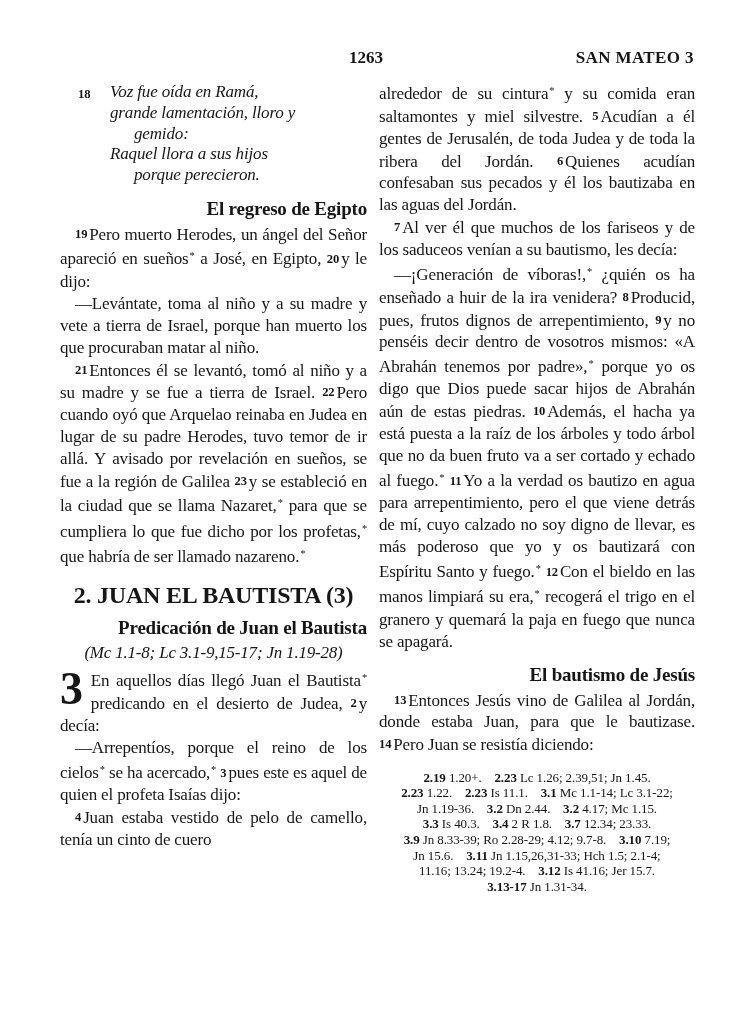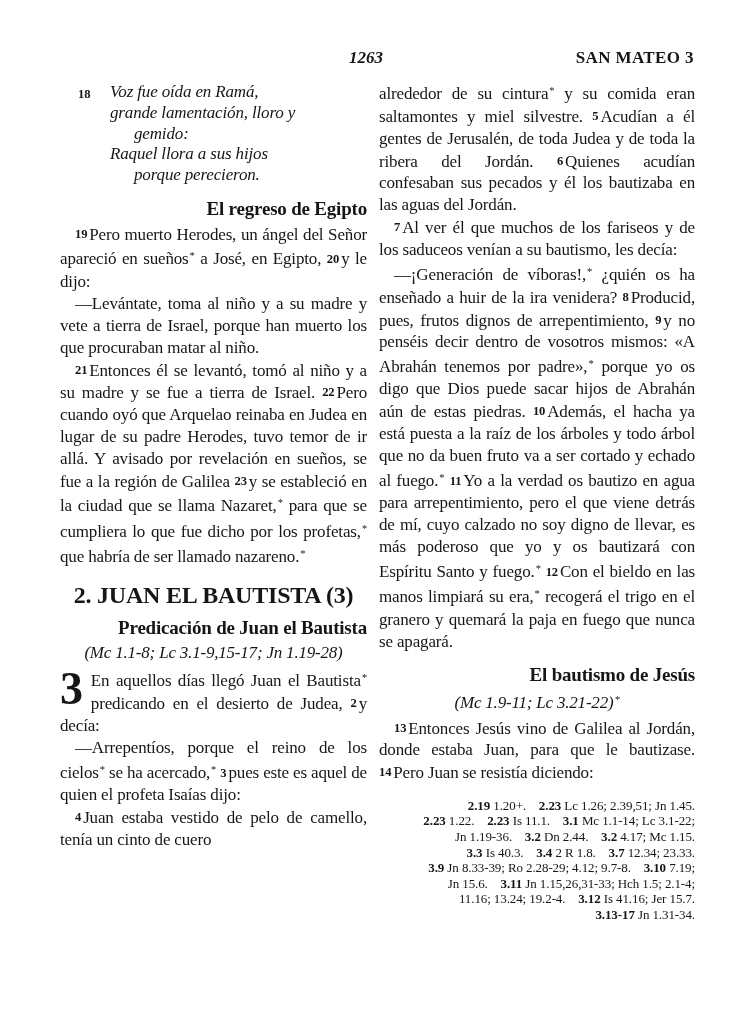--- a/index.html
+++ b/index.html
@@ -1,39 +1,39 @@
 <!DOCTYPE html>
 <html lang="es"><head>
 <meta charset="utf-8">
 <style>
   html,body{margin:0;padding:0;background:#e8e8e8;}
   .page{position:relative;width:732px;height:1024px;background:#ffffff;overflow:hidden;
         font-family:"Liberation Serif", serif;color:#161616;}
   .page-number{position:absolute;top:48px;left:0;width:732px;text-align:center;
-        font-weight:bold;font-size:17px;font-style:italic;}
+        font-weight:bold;font-size:17px;}
   .running-head{position:absolute;top:48px;right:38px;font-weight:bold;font-size:17px;letter-spacing:.4px;}
   .columns{position:absolute;top:80px;left:60px;display:flex;gap:12px;}
   .col{font-size:17px;line-height:22px;text-align:justify;letter-spacing:-.15px;
        hyphens:auto;-webkit-hyphens:auto;}
   .col.left{width:307px;}
   .col.right{width:316px;}
   p.para{margin:0;text-indent:15px;}
   p.para.noindent{text-indent:0;}
   .vnum{font-weight:bold;font-size:.74em;vertical-align:.12em;padding-right:2px;font-style:normal;}
   .fnmark{font-size:.62em;vertical-align:.5em;padding-left:1px;}
   .dropcap{float:left;font-weight:bold;font-size:46px;line-height:40px;margin:2px 8px 0 0;text-indent:0;}
   .h1{font-weight:bold;font-size:24px;text-align:center;margin:16px 0 11px;letter-spacing:-.2px;}
   .h2{font-weight:bold;font-size:19px;text-align:right;margin:11px 0 3px;letter-spacing:-.2px;}
   .ref{font-style:italic;font-size:17px;text-align:center;margin:0 0 3px;letter-spacing:-.2px;}
   .poetry{margin:2px 0 12px;}
   .poetry.spaced{margin:13px 0 15px;}
   .pline{position:relative;font-style:italic;padding-left:50px;line-height:20.8px;text-align:left;}
   .pline.ind{padding-left:74px;}
   .pv{position:absolute;left:18px;top:2px;}
-  .footnotes{margin-top:14px;font-size:13px;line-height:15.6px;text-align:right;letter-spacing:-.1px;}
+  .footnotes{margin-top:14px;font-size:13px;line-height:15.6px;text-align:center;letter-spacing:-.1px;}
   .fline{margin:0;}
   .fref{font-weight:bold;}
 </style>
 </head>
 <body>
 
 <div class="page">
   <div class="page-number">1263</div>
   <div class="running-head">SAN MATEO 3</div>
   <div class="columns">
@@ -54,21 +54,20 @@
         <div class="ref">(Mc 1.1-8; Lc 3.1-9,15-17; Jn 1.19-28)</div>
         <p class="para noindent"><span class="dropcap">3</span>En aquellos días llegó Juan el Bautista<span class="fnmark">*</span> predicando en el desierto de Judea, <span class="vnum">2</span>y decía:</p>
         <p class="para">—Arrepentíos, porque el reino de los cielos<span class="fnmark">*</span> se ha acercado,<span class="fnmark">*</span> <span class="vnum">3</span>pues este es aquel de quien el profeta Isaías dijo:</p>
         <p class="para"><span class="vnum">4</span>Juan estaba vestido de pelo de camello, tenía un cinto de cuero</p>
       </div>
     <div class="col right" id="col-right">
         <p class="para noindent">alrededor de su cintura<span class="fnmark">*</span> y su comida eran saltamontes y miel silvestre. <span class="vnum">5</span>Acudían a él gentes de Jerusalén, de toda Judea y de toda la ribera del Jordán. <span class="vnum">6</span>Quienes acudían confesaban sus pecados y él los bautizaba en las aguas del Jordán.</p>
         <p class="para"><span class="vnum">7</span>Al ver él que muchos de los fariseos y de los saduceos venían a su bautismo, les decía:</p>
         <p class="para">—¡Generación de víboras!,<span class="fnmark">*</span> ¿quién os ha enseñado a huir de la ira venidera? <span class="vnum">8</span>Producid, pues, frutos dignos de arrepentimiento, <span class="vnum">9</span>y no penséis decir dentro de vosotros mismos: «A Abrahán tenemos por padre»,<span class="fnmark">*</span> porque yo os digo que Dios puede sacar hijos de Abrahán aún de estas piedras. <span class="vnum">10</span>Además, el hacha ya está puesta a la raíz de los árboles y todo árbol que no da buen fruto va a ser cortado y echado al fuego.<span class="fnmark">*</span> <span class="vnum">11</span>Yo a la verdad os bautizo en agua para arrepentimiento, pero el que viene detrás de mí, cuyo calzado no soy digno de llevar, es más poderoso que yo y os bautizará con Espíritu Santo y fuego.<span class="fnmark">*</span> <span class="vnum">12</span>Con el bieldo en las manos limpiará su era,<span class="fnmark">*</span> recogerá el trigo en el granero y quemará la paja en fuego que nunca se apagará.</p>
         <div class="h2">El bautismo de Jesús</div>
-        <div class="ref">(Mc 1.9-11; Lc 3.21-22)<span class="fnmark">*</span></div>
         <p class="para"><span class="vnum">13</span>Entonces Jesús vino de Galilea al Jordán, donde estaba Juan, para que le bautizase. <span class="vnum">14</span>Pero Juan se resistía diciendo:</p>
         <div class="footnotes">
           <div class="fline"><span class="fref">2.19</span> 1.20+.  <span class="fref">2.23</span> Lc 1.26; 2.39,51; Jn 1.45.</div>
           <div class="fline"><span class="fref">2.23</span> 1.22.  <span class="fref">2.23</span> Is 11.1.  <span class="fref">3.1</span> Mc 1.1-14; Lc 3.1-22;</div>
           <div class="fline">Jn 1.19-36.  <span class="fref">3.2</span> Dn 2.44.  <span class="fref">3.2</span> 4.17; Mc 1.15.</div>
           <div class="fline"><span class="fref">3.3</span> Is 40.3.  <span class="fref">3.4</span> 2 R 1.8.  <span class="fref">3.7</span> 12.34; 23.33.</div>
           <div class="fline"><span class="fref">3.9</span> Jn 8.33-39; Ro 2.28-29; 4.12; 9.7-8.  <span class="fref">3.10</span> 7.19;</div>
           <div class="fline">Jn 15.6.  <span class="fref">3.11</span> Jn 1.15,26,31-33; Hch 1.5; 2.1-4;</div>
           <div class="fline">11.16; 13.24; 19.2-4.  <span class="fref">3.12</span> Is 41.16; Jer 15.7.</div>
           <div class="fline"><span class="fref">3.13-17</span> Jn 1.31-34.</div>

